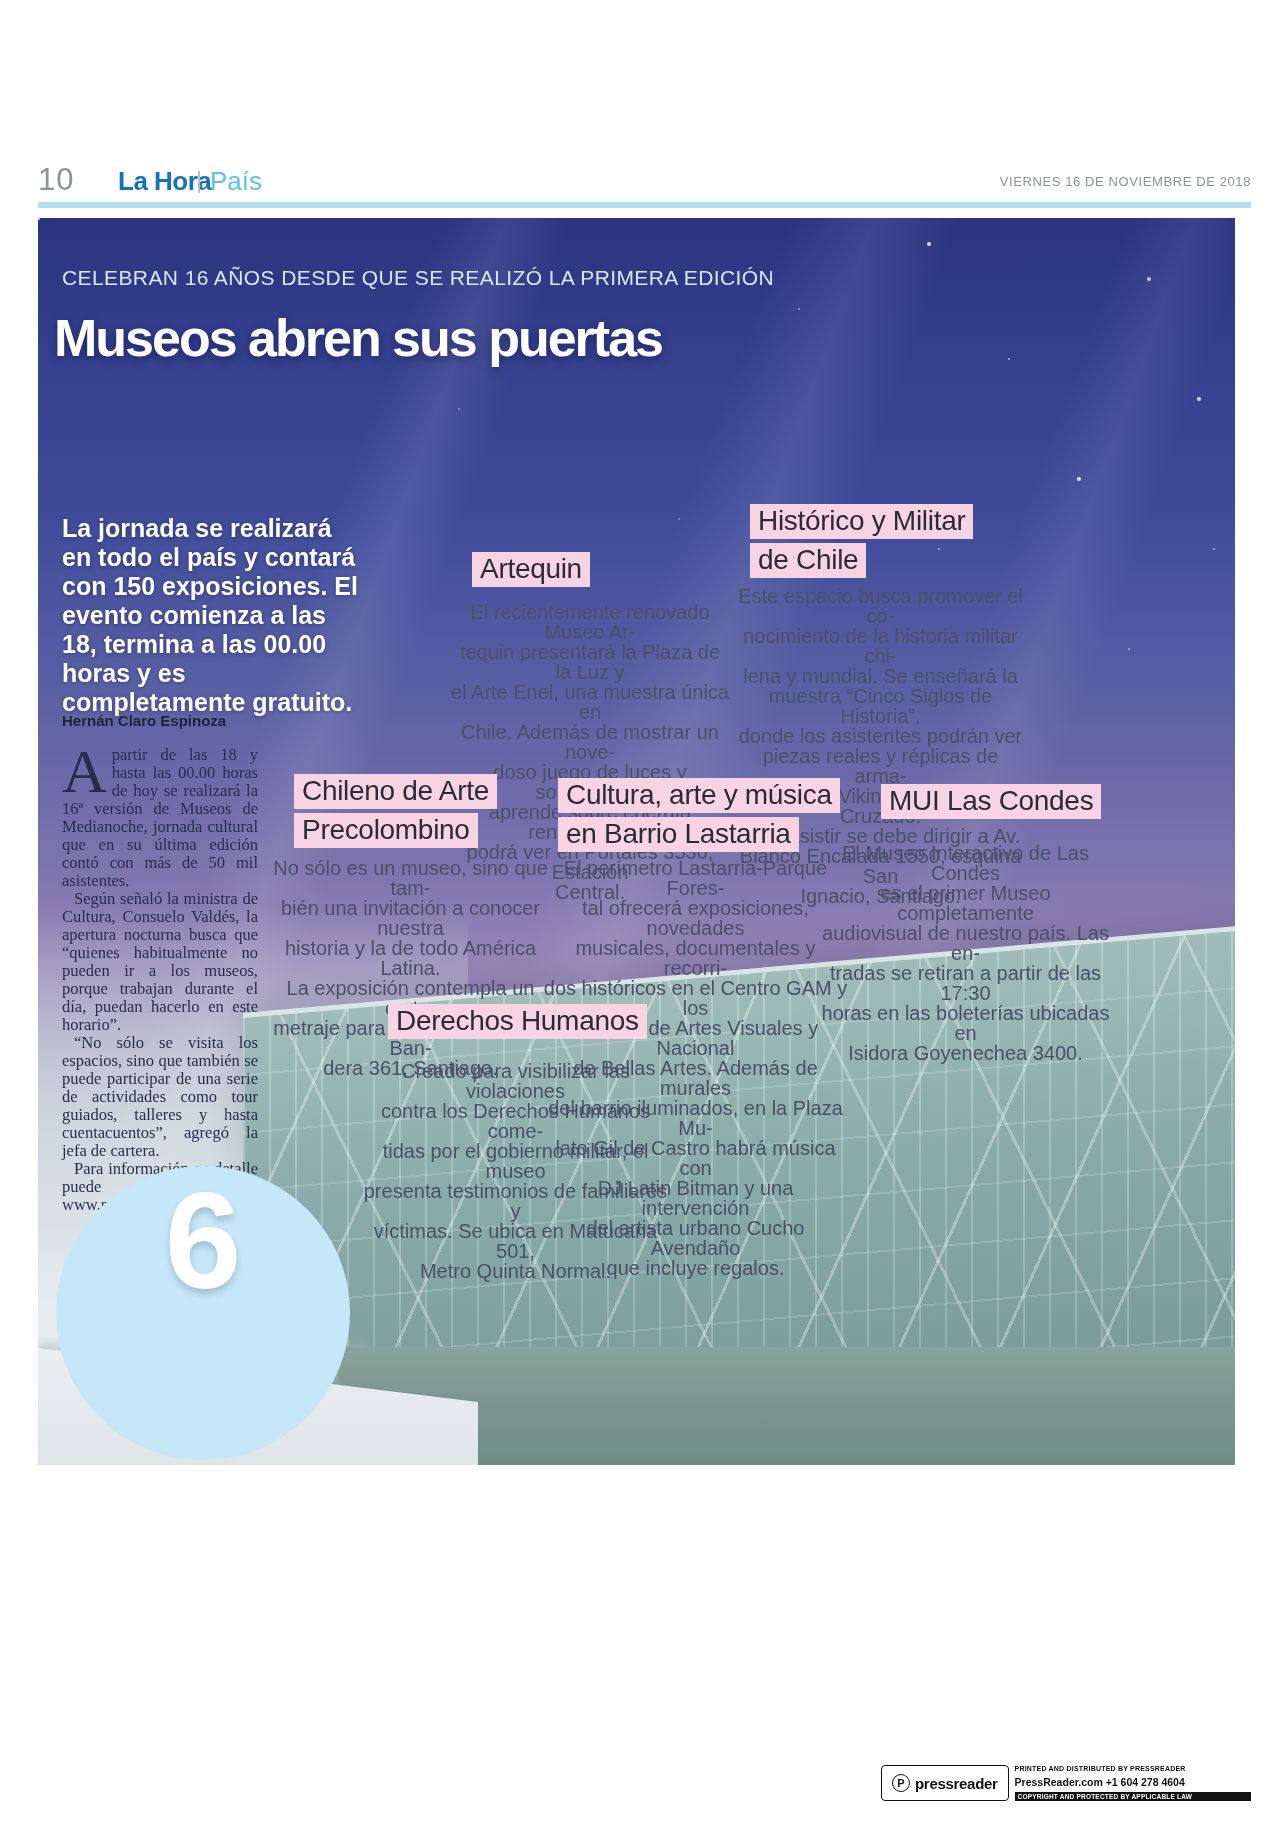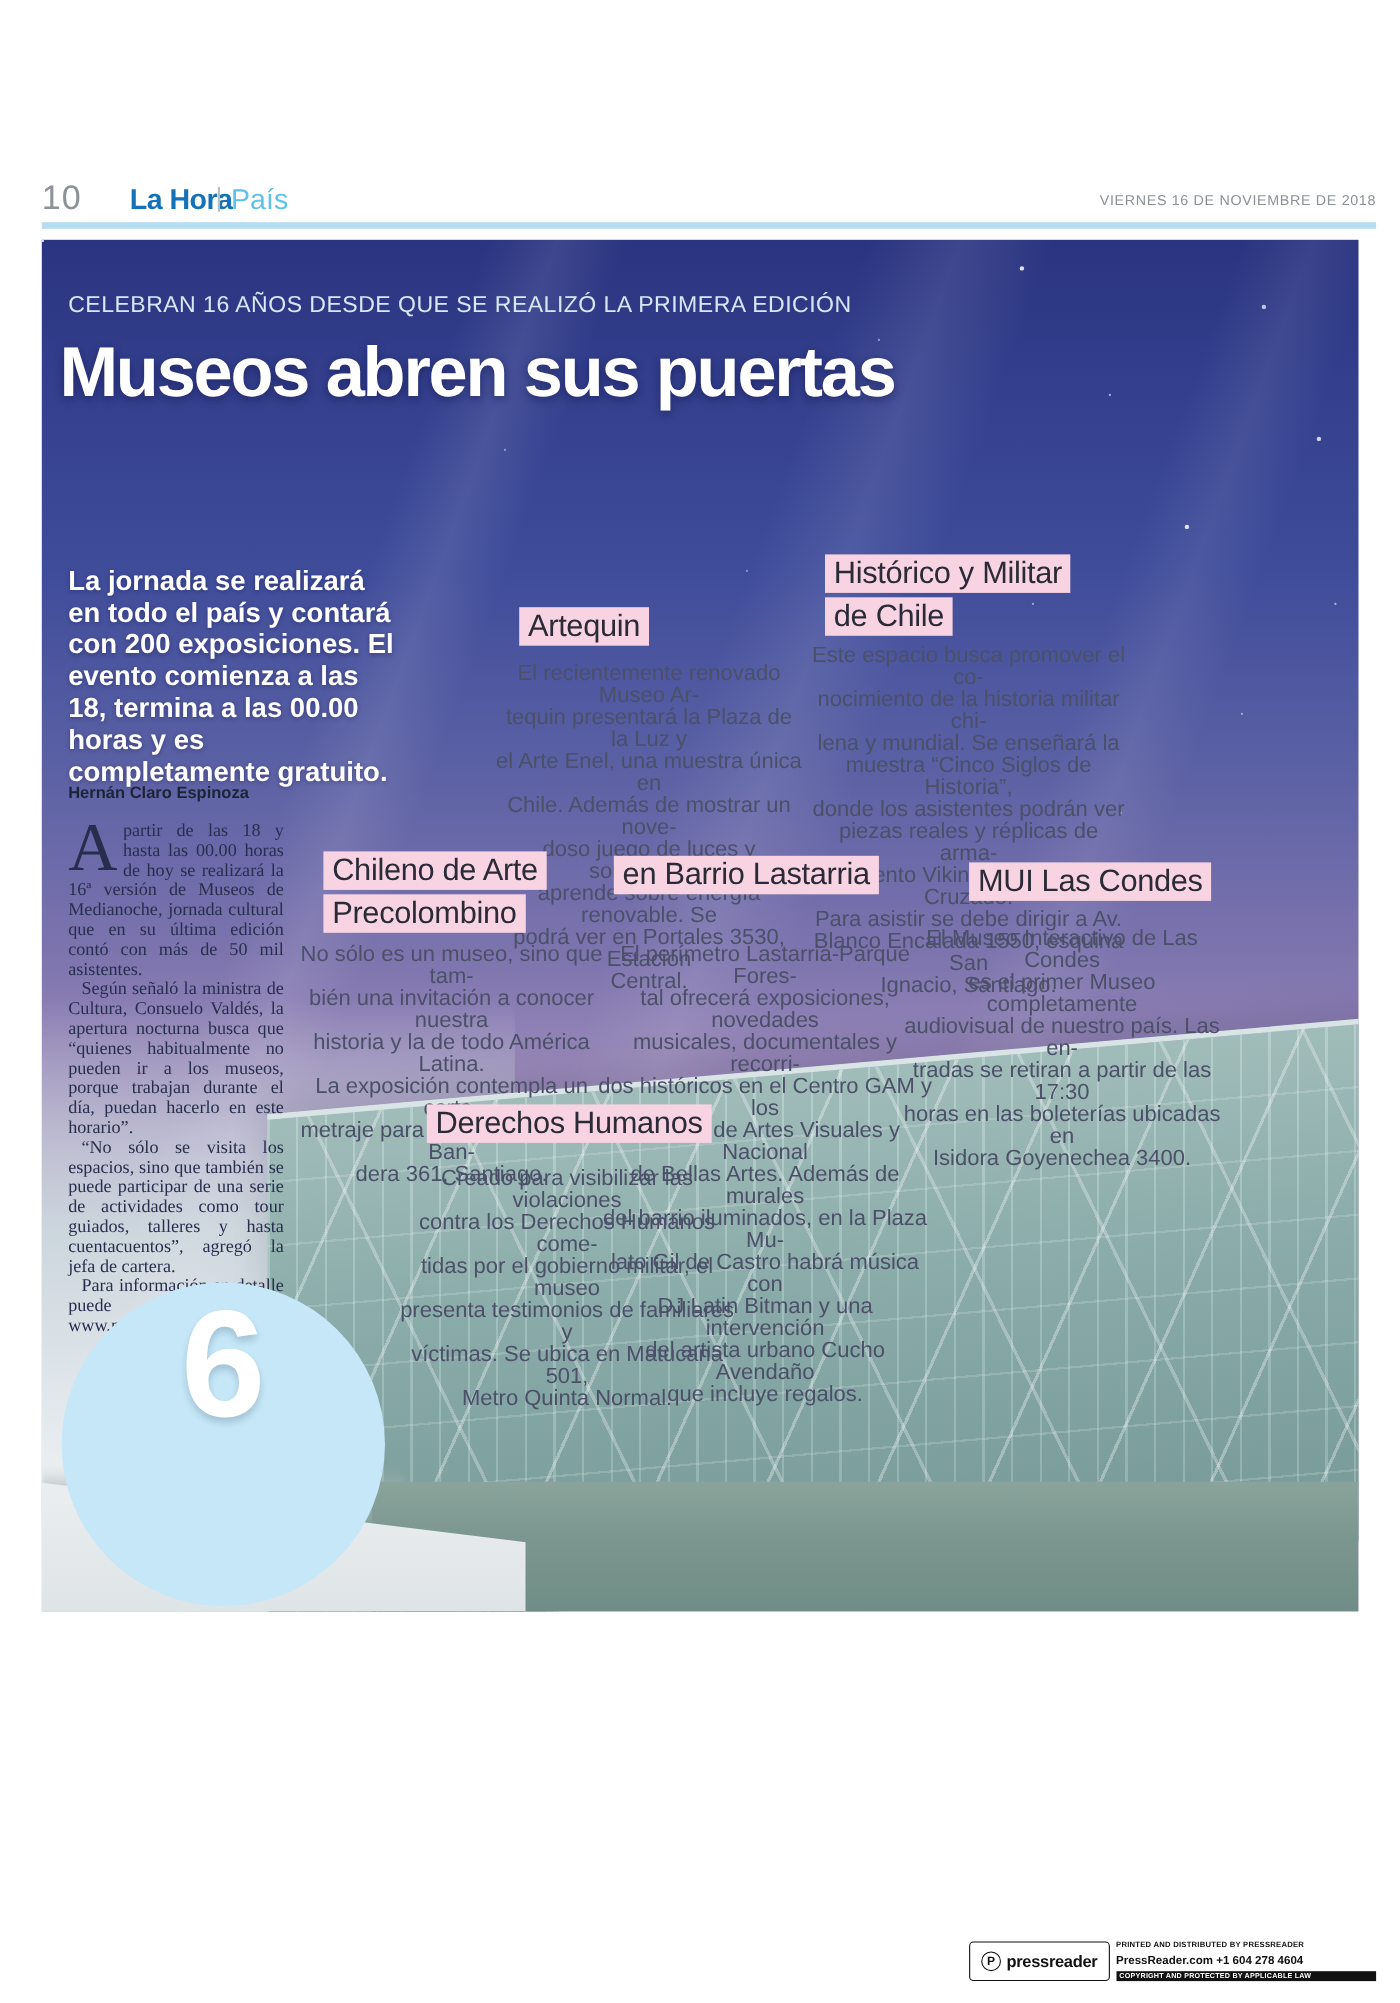--- a/index.html
+++ b/index.html
@@ -57,21 +57,21 @@
   .water { position:absolute; left:300px; right:0; bottom:0; height:118px; z-index:3;
     background:linear-gradient(180deg,#8aa49c 0%, #7b968e 45%, #6f8d86 100%); }
   .plaza { position:absolute; left:0; bottom:0; width:440px; height:150px; z-index:4;
     background:linear-gradient(180deg,#eef1f2,#dfe4e6);
     clip-path:polygon(0 22%, 100% 58%, 100% 100%, 0 100%); }
 
   
   .kicker { position:absolute; left:24px; top:48px; z-index:5;
     font-size:21px; color:#d8e6f6; letter-spacing:0.4px; }
   .headline { position:absolute; left:16px; top:72px; z-index:5;
-    font-size:64px; font-weight:700; color:#ffffff; letter-spacing:-2px; line-height:97px;
+    font-size:52px; font-weight:700; color:#ffffff; letter-spacing:-2px; line-height:97px;
     text-shadow:0 3px 9px rgba(8,12,60,.45); }
   .lead { position:absolute; left:24px; top:296px; width:302px; z-index:5;
     font-size:25px; font-weight:700; color:#ffffff; line-height:29px;
     text-shadow:0 1px 4px rgba(8,12,60,.35); }
   .byline { position:absolute; left:24px; top:494px; z-index:5;
     font-size:15px; font-weight:700; color:#1d2433; }
   .bodycol { position:absolute; left:24px; top:528px; width:196px; z-index:5;
     font-family:"Liberation Serif", serif; font-size:16.5px; line-height:18px;
     color:#272e4d; text-align:justify; }
   .bodycol p { margin:0; }
@@ -142,21 +142,21 @@
     <div class="photo-sky"></div>
     <div class="building"></div>
     <div class="city"></div>
     <div class="water"></div>
     <div class="plaza"></div>
 
     <div class="kicker">CELEBRAN 16 AÑOS DESDE QUE SE REALIZÓ LA PRIMERA EDICIÓN</div>
     <div class="headline">
       <div>Museos abren sus puertas</div>
     </div>
-    <div class="lead">La jornada se realizará en todo el país y contará con 200 exposiciones. El evento comienza a las 18, termina a las 00.00 horas y es completamente gratuito.</div>
+    <div class="lead">La jornada se realizará en todo el país y contará con 150 exposiciones. El evento comienza a las 18, termina a las 00.00 horas y es completamente gratuito.</div>
     <div class="byline">Hernán Claro Espinoza</div>
 
     <div class="bodycol">
       <p><span class="dropcap">A</span><span>partir de las 18 y hasta las 00.00 horas de hoy se realizará la 16ª versión de Museos de Medianoche, jornada cultural que en su última edición contó con más de 50 mil asistentes.</span></p>
       <p>Según señaló la ministra de Cultura, Consuelo Valdés, la apertura nocturna busca que “quienes habitualmente no pueden ir a los museos, porque trabajan durante el día, puedan hacerlo en este horario”.</p>
       <p>“No sólo se visita los espacios, sino que también se puede participar de una serie de actividades como tour guiados, talleres y hasta cuentacuentos”, agregó la jefa de cartera.</p>
       <p>Para información en detalle puede visitar www.museosdemedianoche.cl.</p>
     </div>
 
     <div class="stat-circle">
@@ -195,20 +195,21 @@
       <span>Precolombino</span>
     </div>
     <div class="sec-body bod-chileno">No sólo es un museo, sino que tam-
 bién una invitación a conocer nuestra
 historia y la de todo América Latina.
 La exposición contempla un corto-
 metraje para la familia, todo en Ban-
 dera 361, Santiago.</div>
 
     <div class="sec-label lbl-cultura">
+      <span>Cultura, arte y música</span>
       <span>en Barrio Lastarria</span>
     </div>
     <div class="sec-body bod-cultura">El perímetro Lastarria-Parque Fores-
 tal ofrecerá exposiciones, novedades
 musicales, documentales y recorri-
 dos históricos en el Centro GAM y los
 Museos de Artes Visuales y Nacional
 de Bellas Artes. Además de murales
 del barrio iluminados, en la Plaza Mu-
 lato Gil de Castro habrá música con

